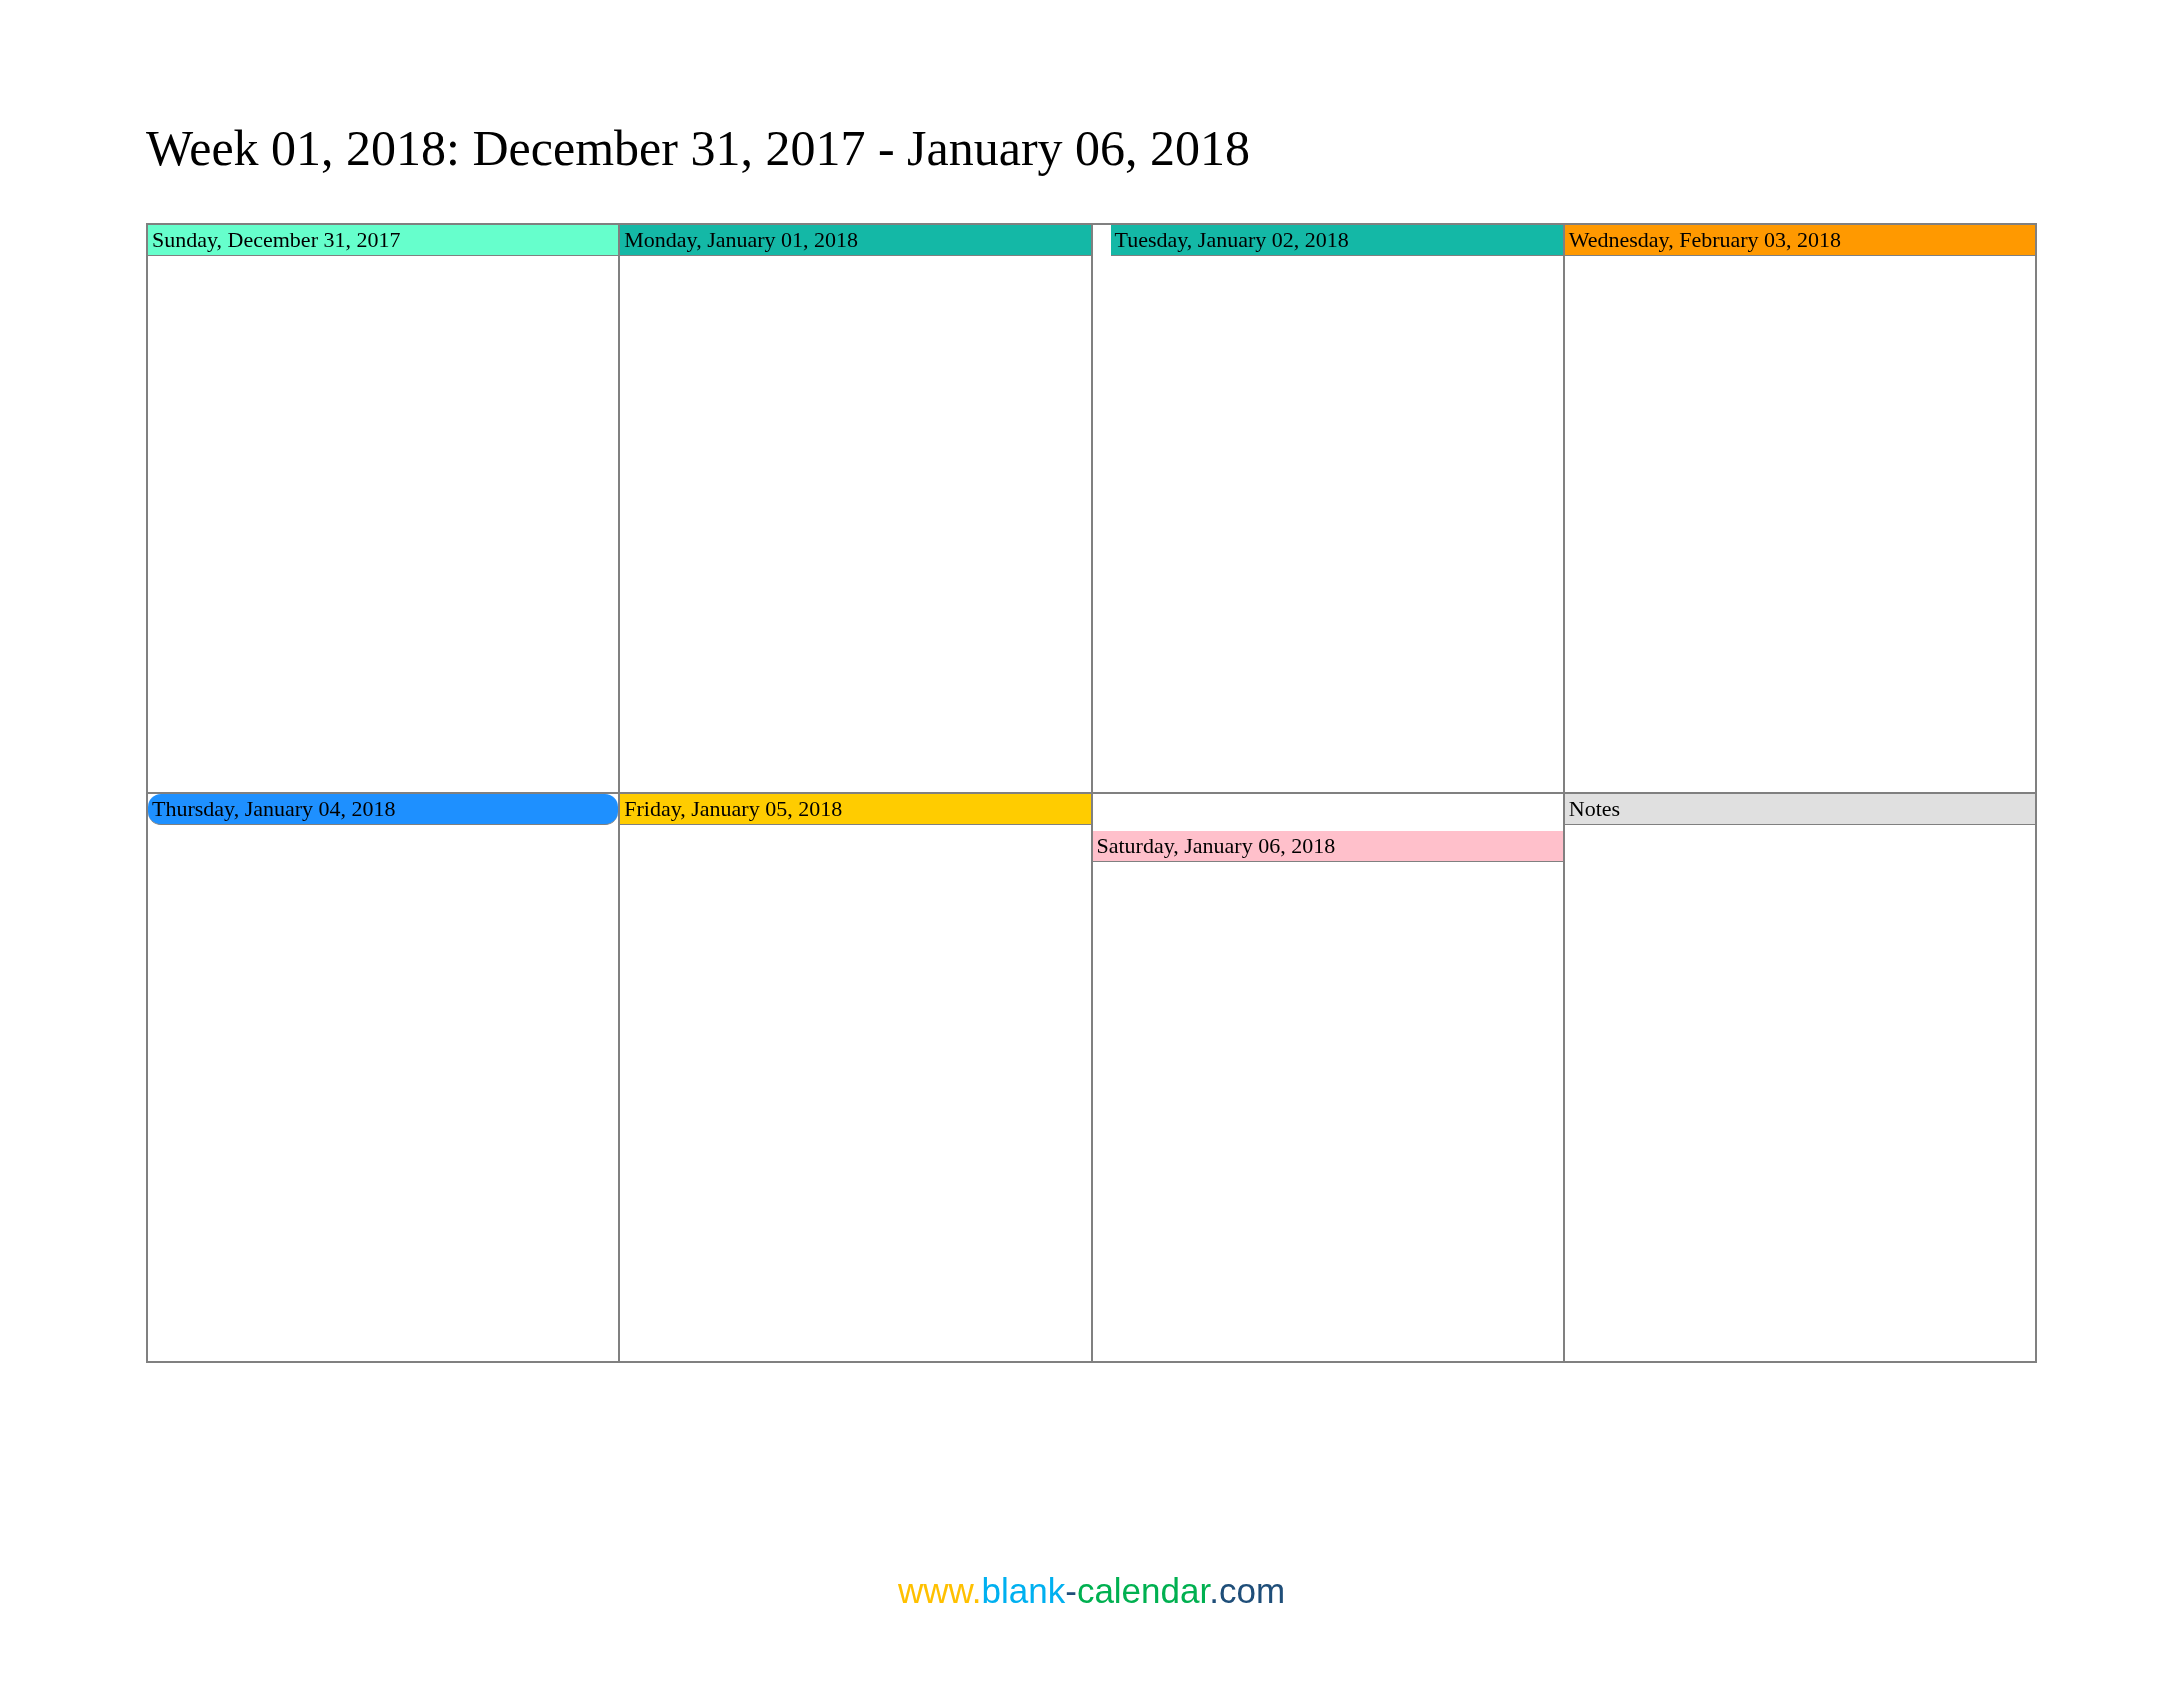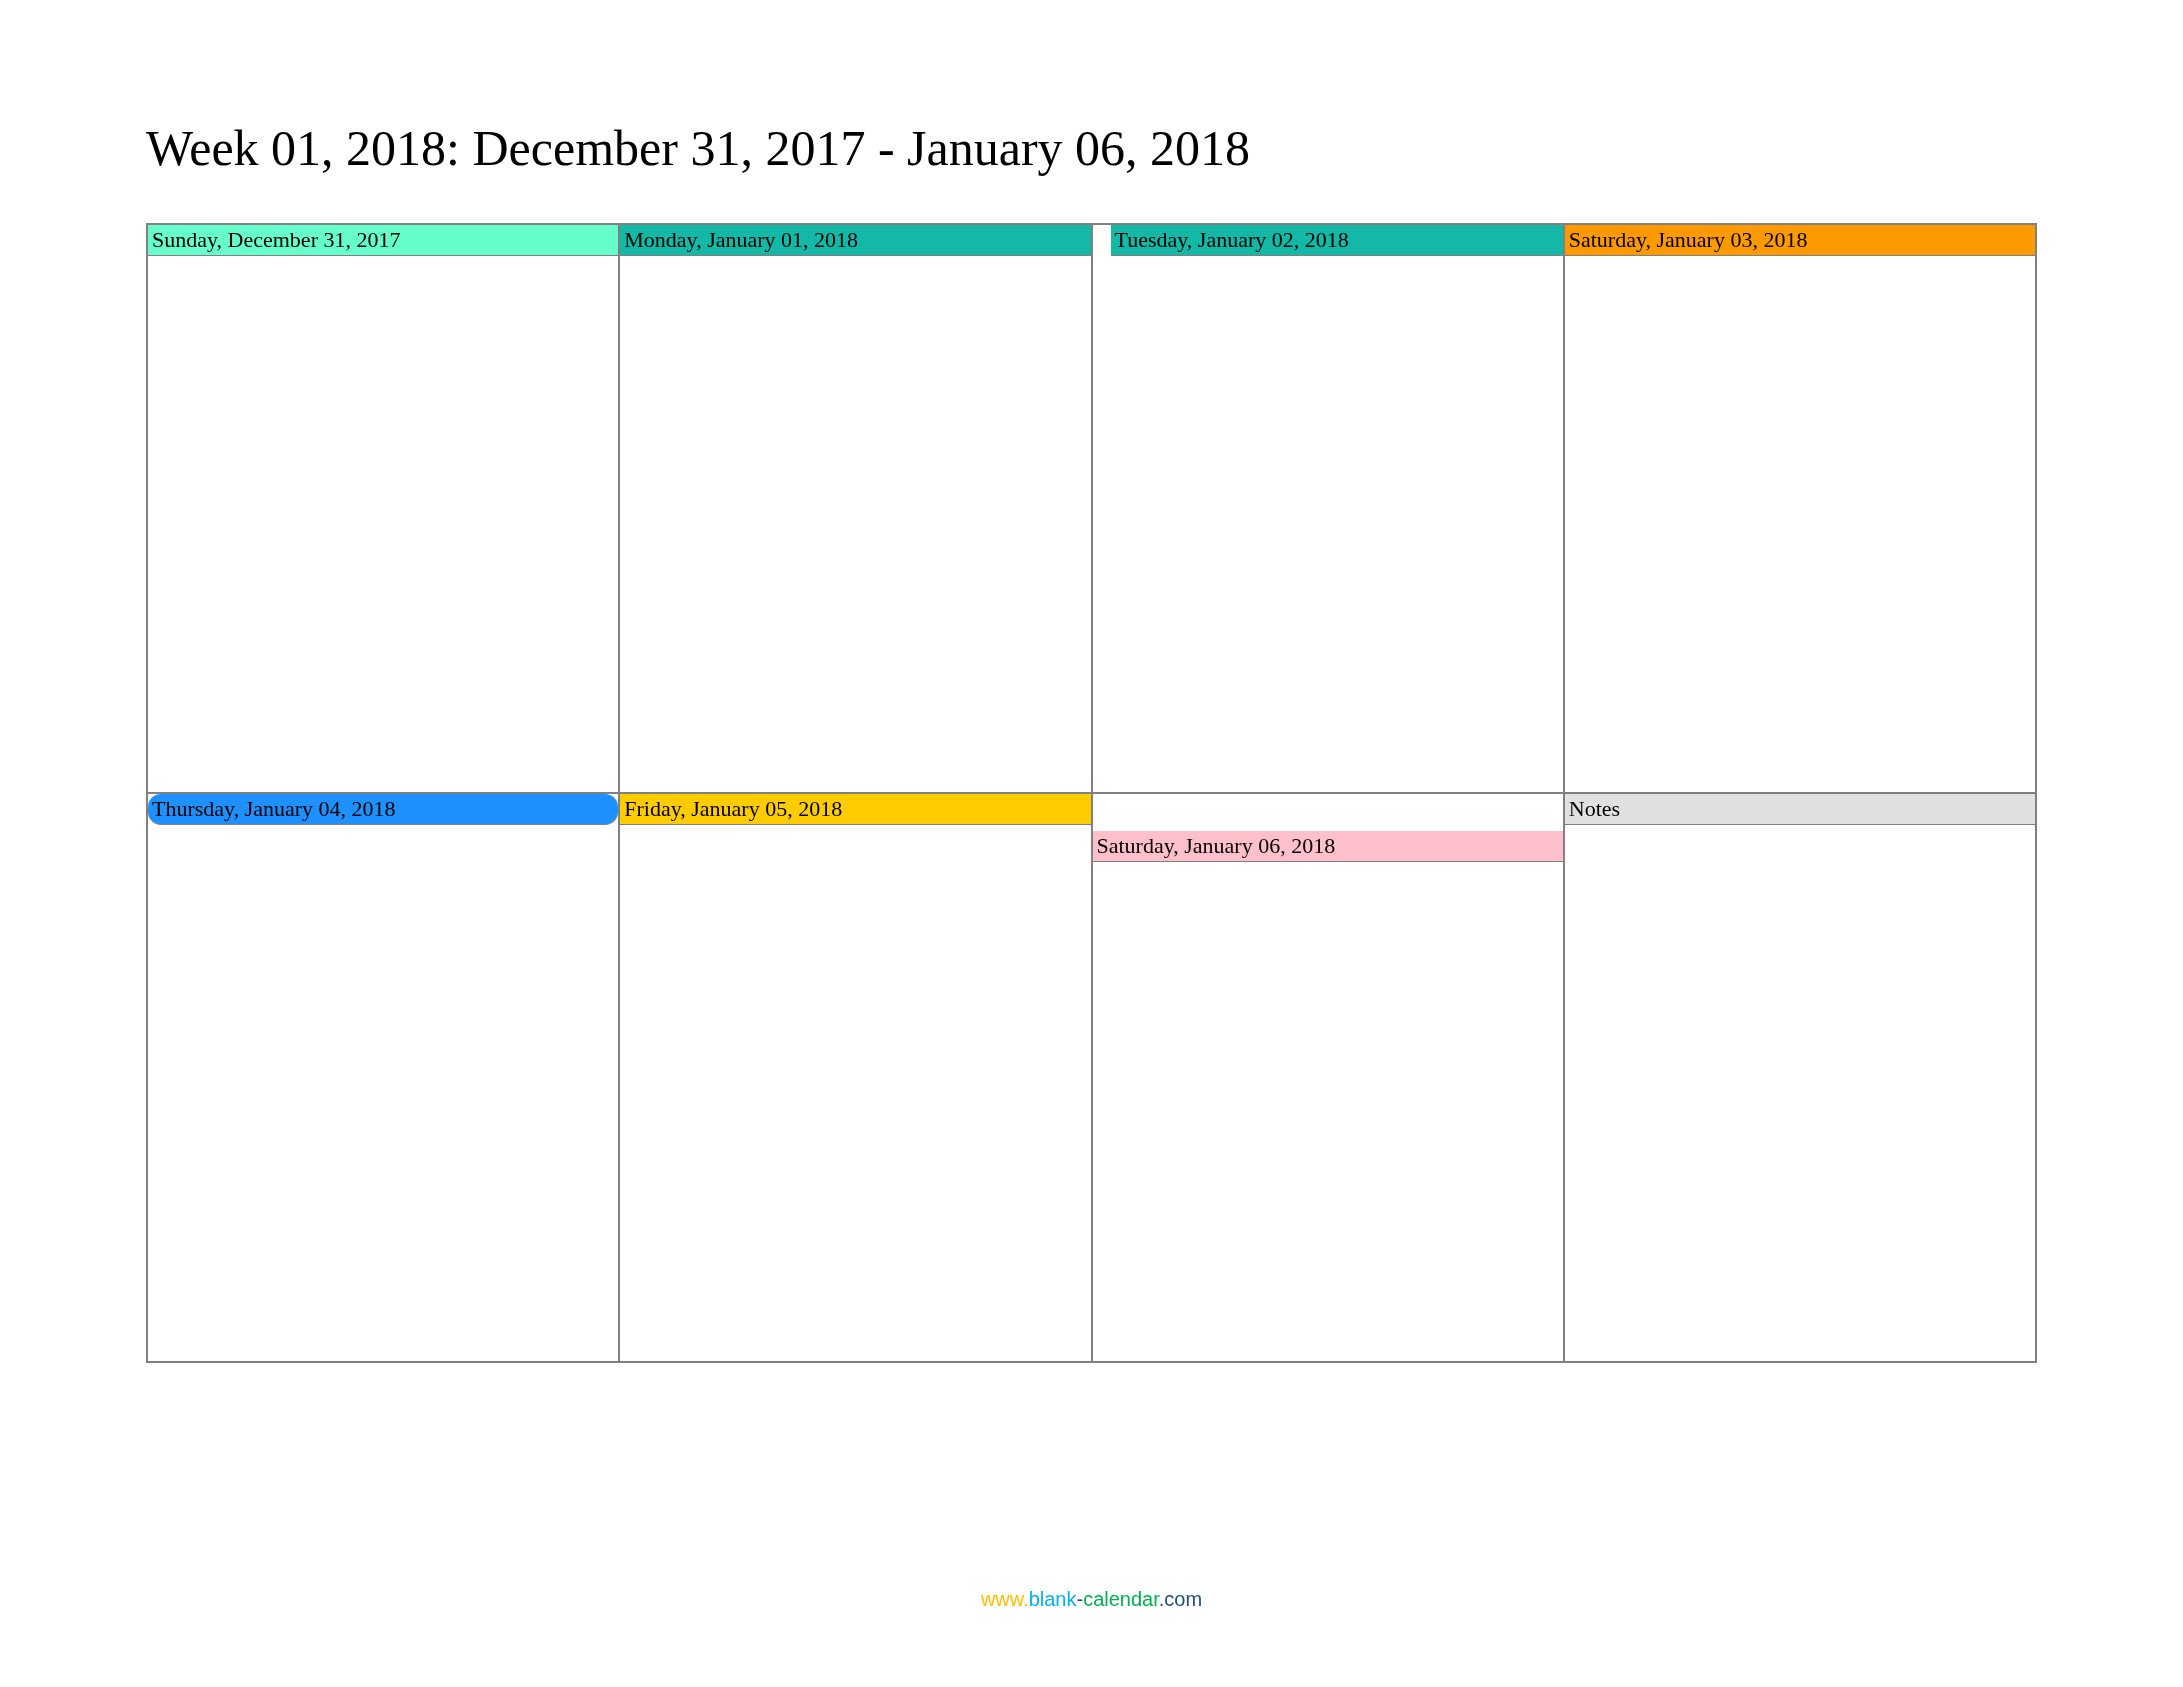--- a/index.html
+++ b/index.html
@@ -42,21 +42,21 @@
       flex: 1;
       background: #ffffff;
     }
     .footer {
       position: absolute;
       bottom: 76px;
       left: 0;
       width: 100%;
       text-align: center;
       font-family: Arial, Helvetica, sans-serif;
-      font-size: 20px;
+      font-size: 35px;
     }
     .footer .ft-www { color: #ffc000; }
     .footer .ft-blank { color: #00b0f0; }
     .footer .ft-dash { color: #1f4e79; }
     .footer .ft-cal { color: #00b050; }
     .footer .ft-com { color: #1f4e79; }
   </style>
 </head>
 <body>
 
@@ -70,21 +70,21 @@
     </div>
     <div class="cell">
       <div class="cell-header" style="background:#14b8a6;">Monday, January 01, 2018</div>
       <div class="cell-body"></div>
     </div>
     <div class="cell">
       <div class="cell-header" style="background:#14b8a6;margin-left:18px;">Tuesday, January 02, 2018</div>
       <div class="cell-body"></div>
     </div>
     <div class="cell">
-      <div class="cell-header" style="background:#ff9900;">Saturday, January 03, 2018</div>
+      <div class="cell-header" style="background:#ff9900;">Wednesday, February 03, 2018</div>
       <div class="cell-body"></div>
     </div>
     <div class="cell">
       <div class="cell-header" style="background:#1e90ff;border-radius:13px;">Thursday, January 04, 2018</div>
       <div class="cell-body"></div>
     </div>
     <div class="cell">
       <div class="cell-header" style="background:#ffcc00;">Friday, January 05, 2018</div>
       <div class="cell-body"></div>
     </div>

